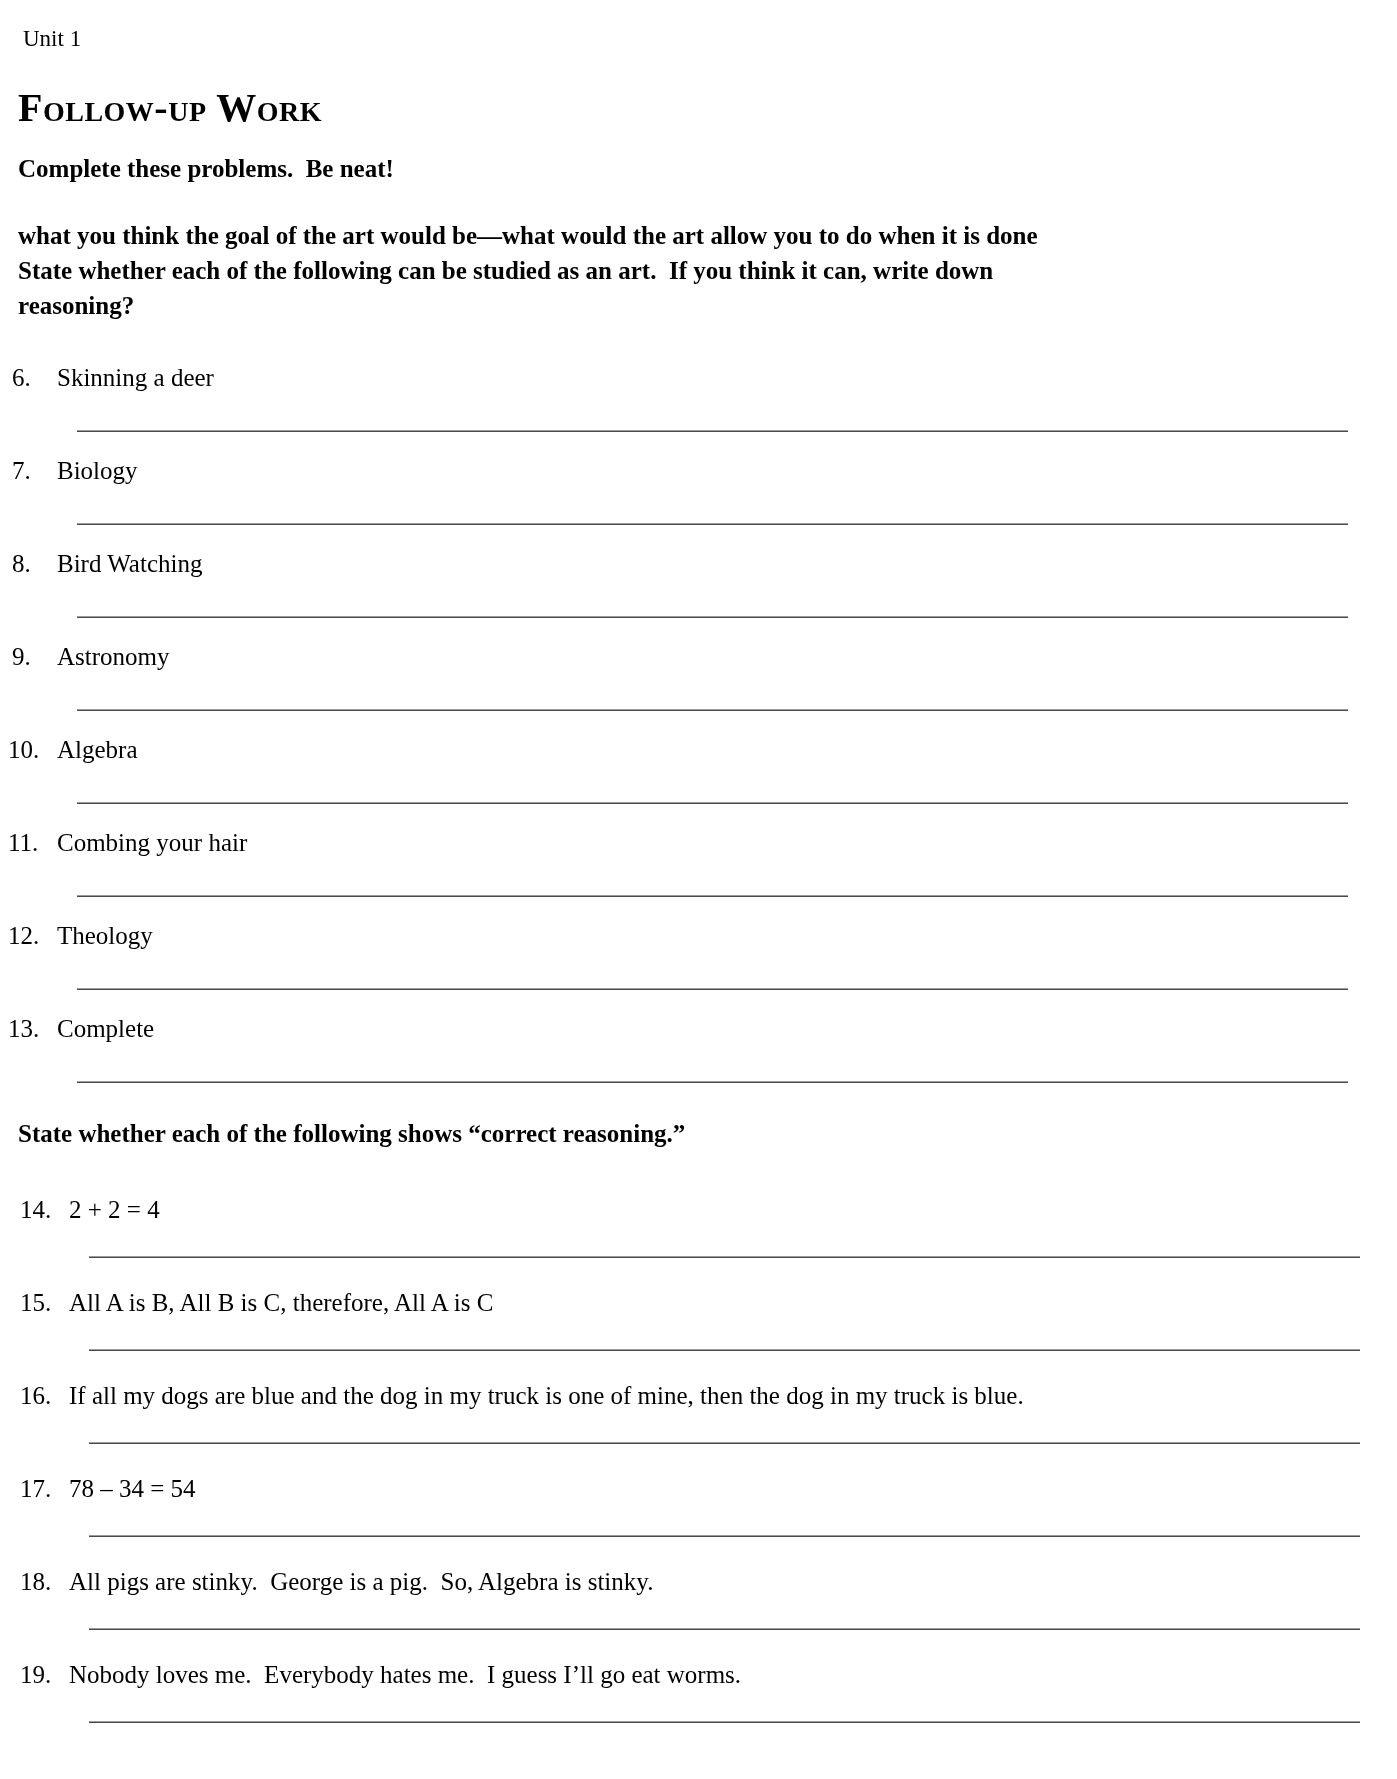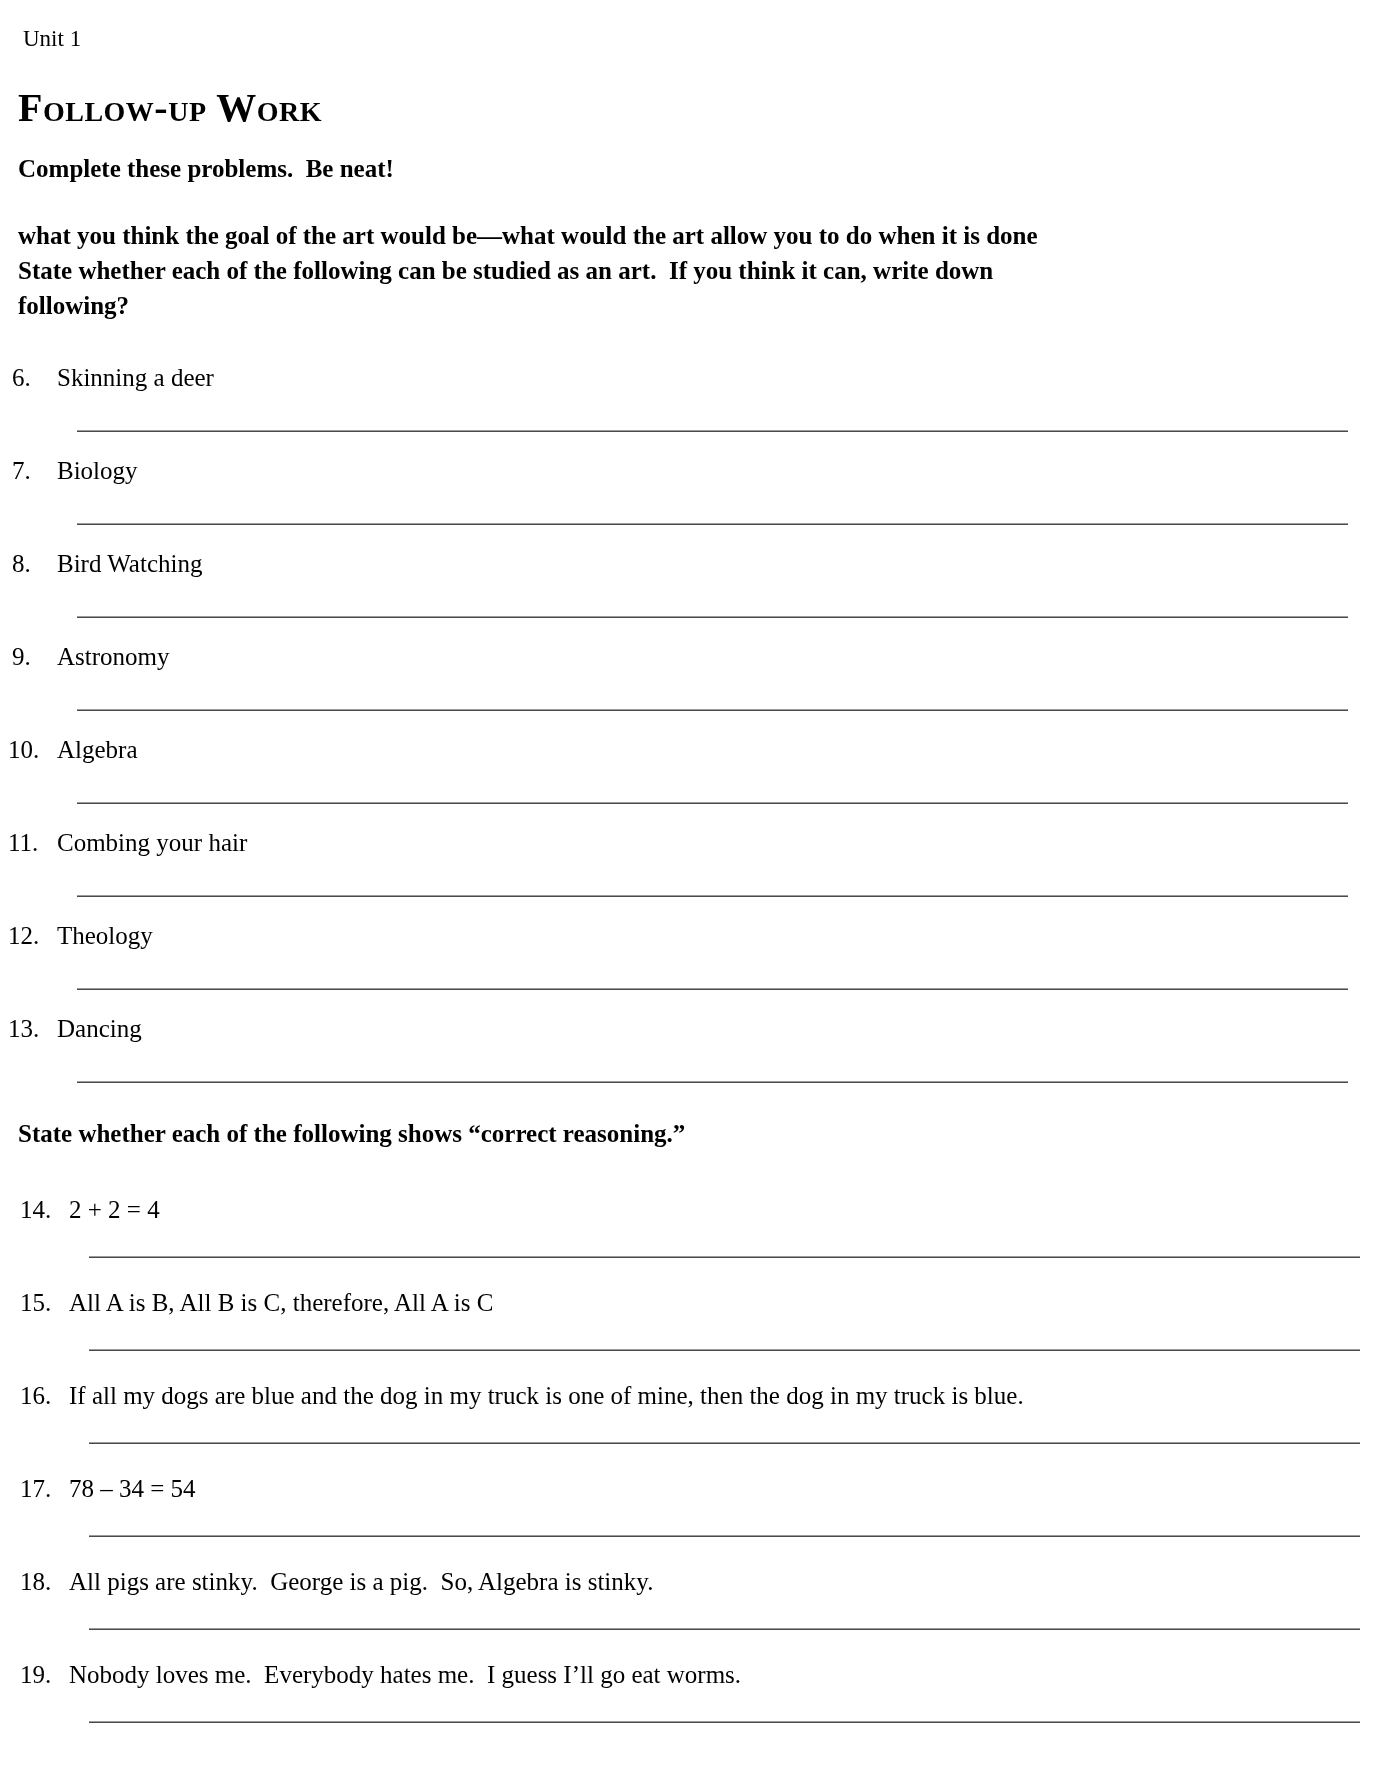--- a/index.html
+++ b/index.html
@@ -97,21 +97,21 @@
 
   <div class="unit">Unit 1</div>
 
   <div class="title">Follow-up Work</div>
 
   <div class="subtitle">Complete these problems.  Be neat!</div>
 
   <div class="intro">
     <div class="line">what you think the goal of the art would be—what would the art allow you to do when it is done</div>
     <div class="line">State whether each of the following can be studied as an art.  If you think it can, write down</div>
-    <div class="line">following?</div>
+    <div class="line">reasoning?</div>
   </div>
 
   <div class="items">
 
     <div class="item">
       <div class="item-text i-s"><span class="num">6.</span><span class="txt">Skinning a deer</span></div>
       <div class="rule"></div>
     </div>
 
     <div class="item">
@@ -138,21 +138,21 @@
       <div class="item-text i-d"><span class="num">11.</span><span class="txt">Combing your hair</span></div>
       <div class="rule"></div>
     </div>
 
     <div class="item">
       <div class="item-text i-d"><span class="num">12.</span><span class="txt">Theology</span></div>
       <div class="rule"></div>
     </div>
 
     <div class="item">
-      <div class="item-text i-d"><span class="num">13.</span><span class="txt">Dancing</span></div>
+      <div class="item-text i-d"><span class="num">13.</span><span class="txt">Complete</span></div>
       <div class="rule"></div>
     </div>
 
   </div>
 
   <div class="section2-header">State whether each of the following shows “correct reasoning.”</div>
 
   <div class="items items2">
 
     <div class="item">

